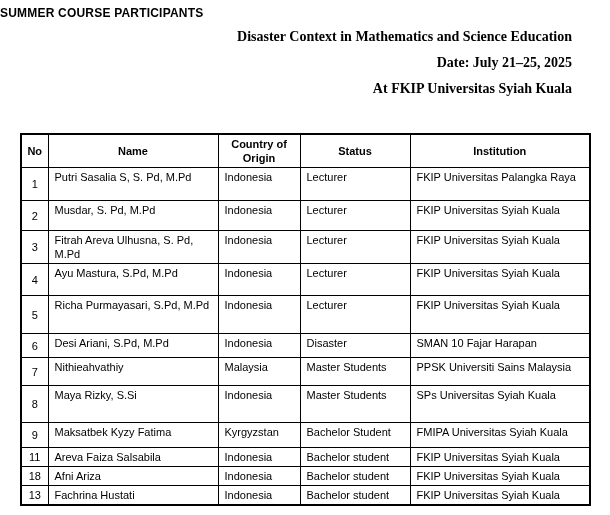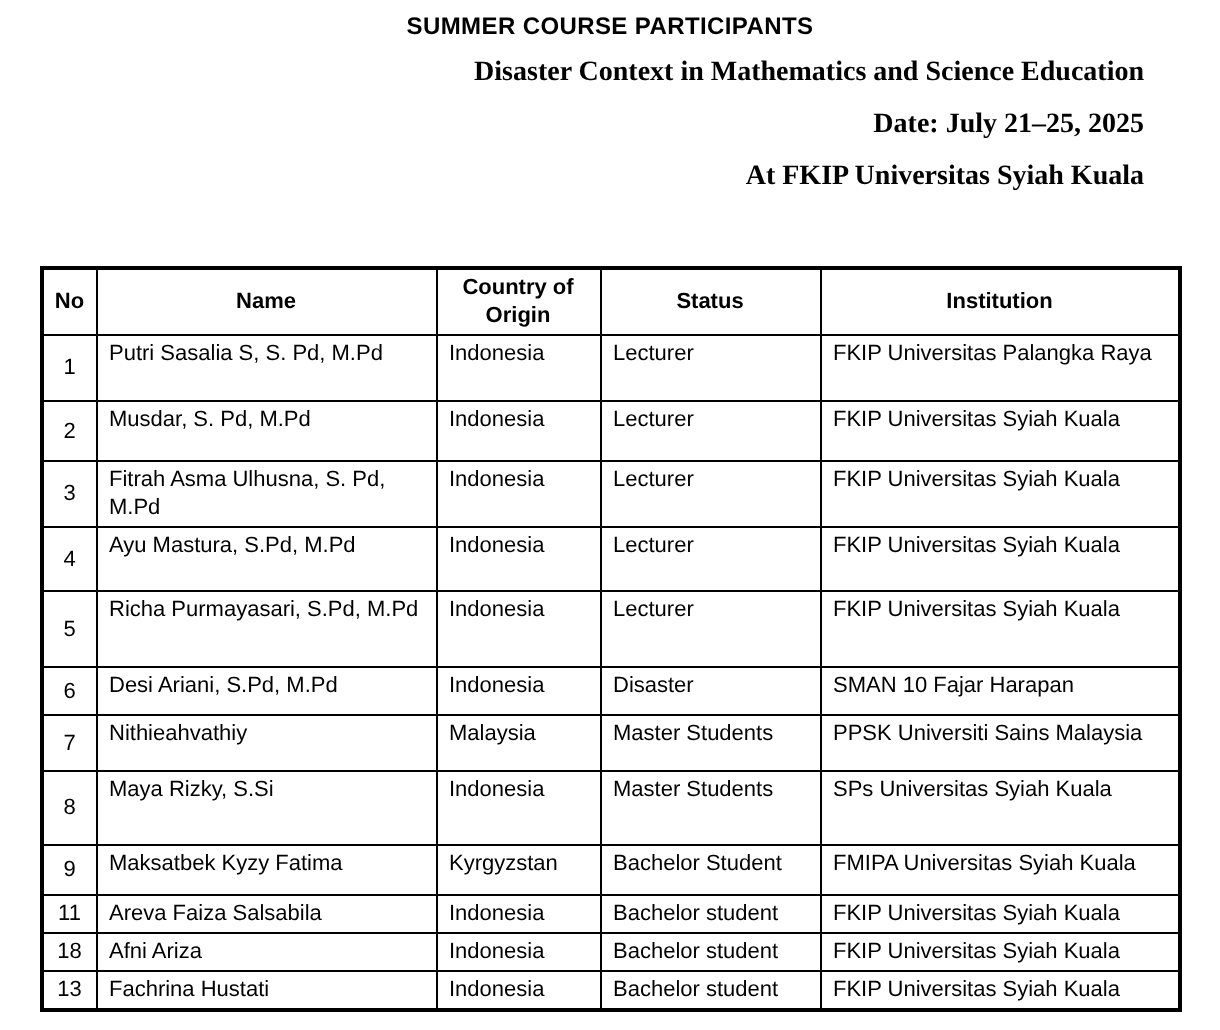--- a/index.html
+++ b/index.html
@@ -8,21 +8,20 @@
     background: #ffffff;
     color: #000000;
   }
   body {
     width: 610px;
     height: 515px;
     overflow: hidden;
   }
   .doc-heading {
     margin-top: 6px;
-    text-align: center;
     font: 700 12px "Liberation Sans", sans-serif;
     letter-spacing: 0.2px;
   }
   .doc-titleblock {
     margin-top: 4px;
     width: 572px;
     text-align: right;
     font: 700 14px "Liberation Serif", serif;
     line-height: 26px;
   }
@@ -98,21 +97,21 @@
       </tr>
       <tr style="height:30px">
         <td class="c-no">2</td>
         <td>Musdar, S. Pd, M.Pd</td>
         <td>Indonesia</td>
         <td>Lecturer</td>
         <td>FKIP Universitas Syiah Kuala</td>
       </tr>
       <tr style="height:32px">
         <td class="c-no">3</td>
-        <td>Fitrah Asma Ulhusna, S. Pd, M.Pd</td>
+        <td>Fitrah Areva Ulhusna, S. Pd, M.Pd</td>
         <td>Indonesia</td>
         <td>Lecturer</td>
         <td>FKIP Universitas Syiah Kuala</td>
       </tr>
       <tr style="height:32px">
         <td class="c-no">4</td>
         <td>Ayu Mastura, S.Pd, M.Pd</td>
         <td>Indonesia</td>
         <td>Lecturer</td>
         <td>FKIP Universitas Syiah Kuala</td>

